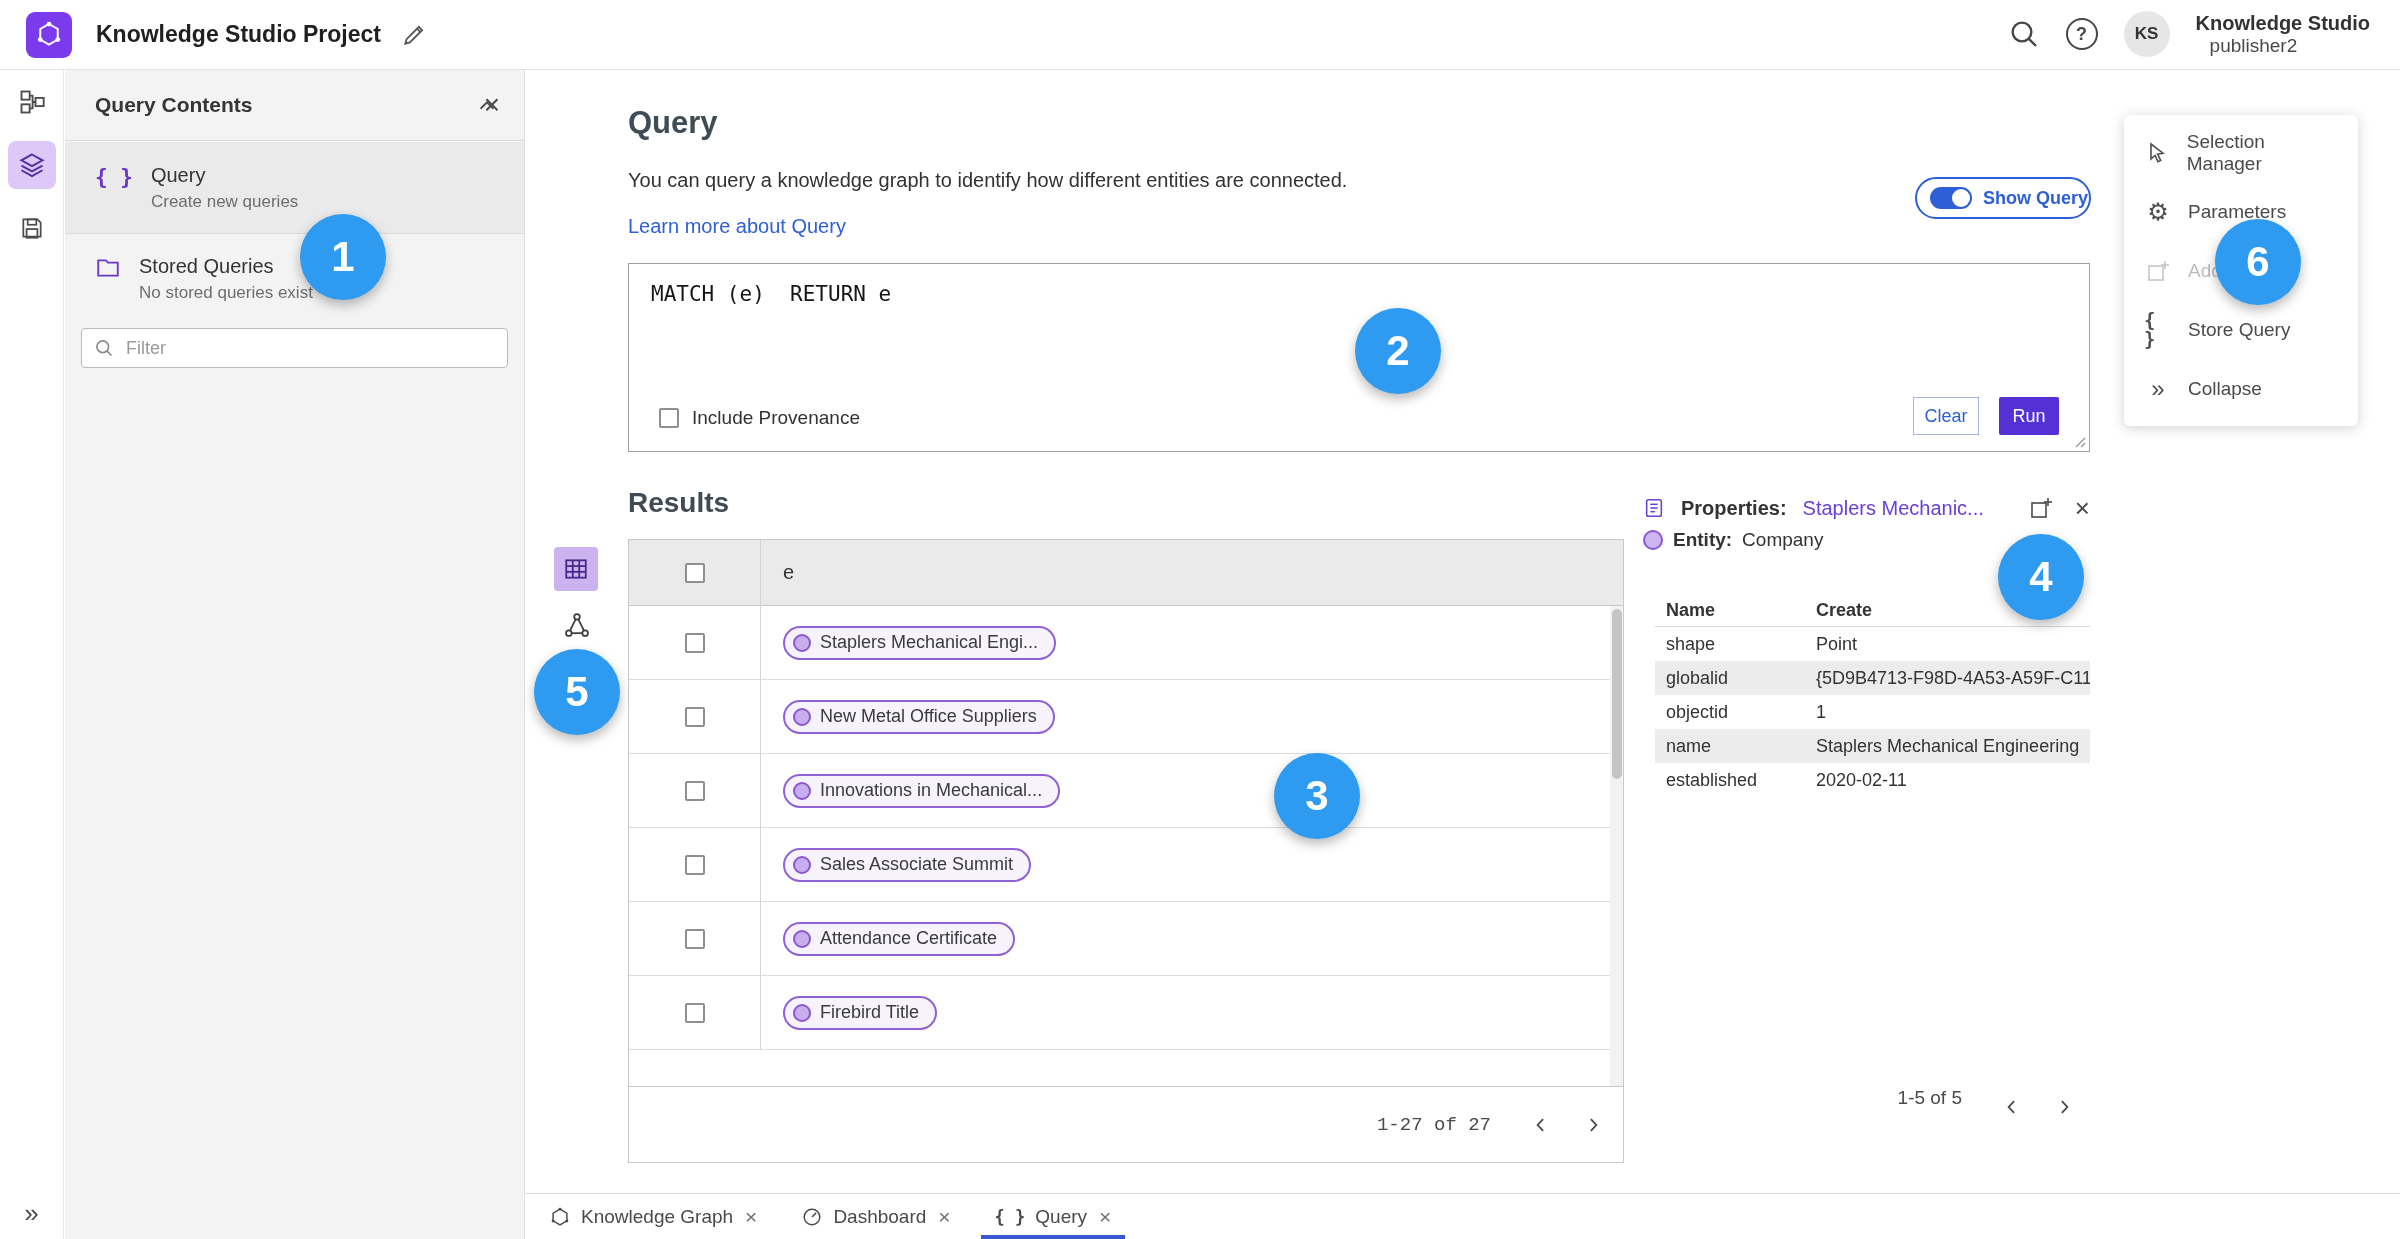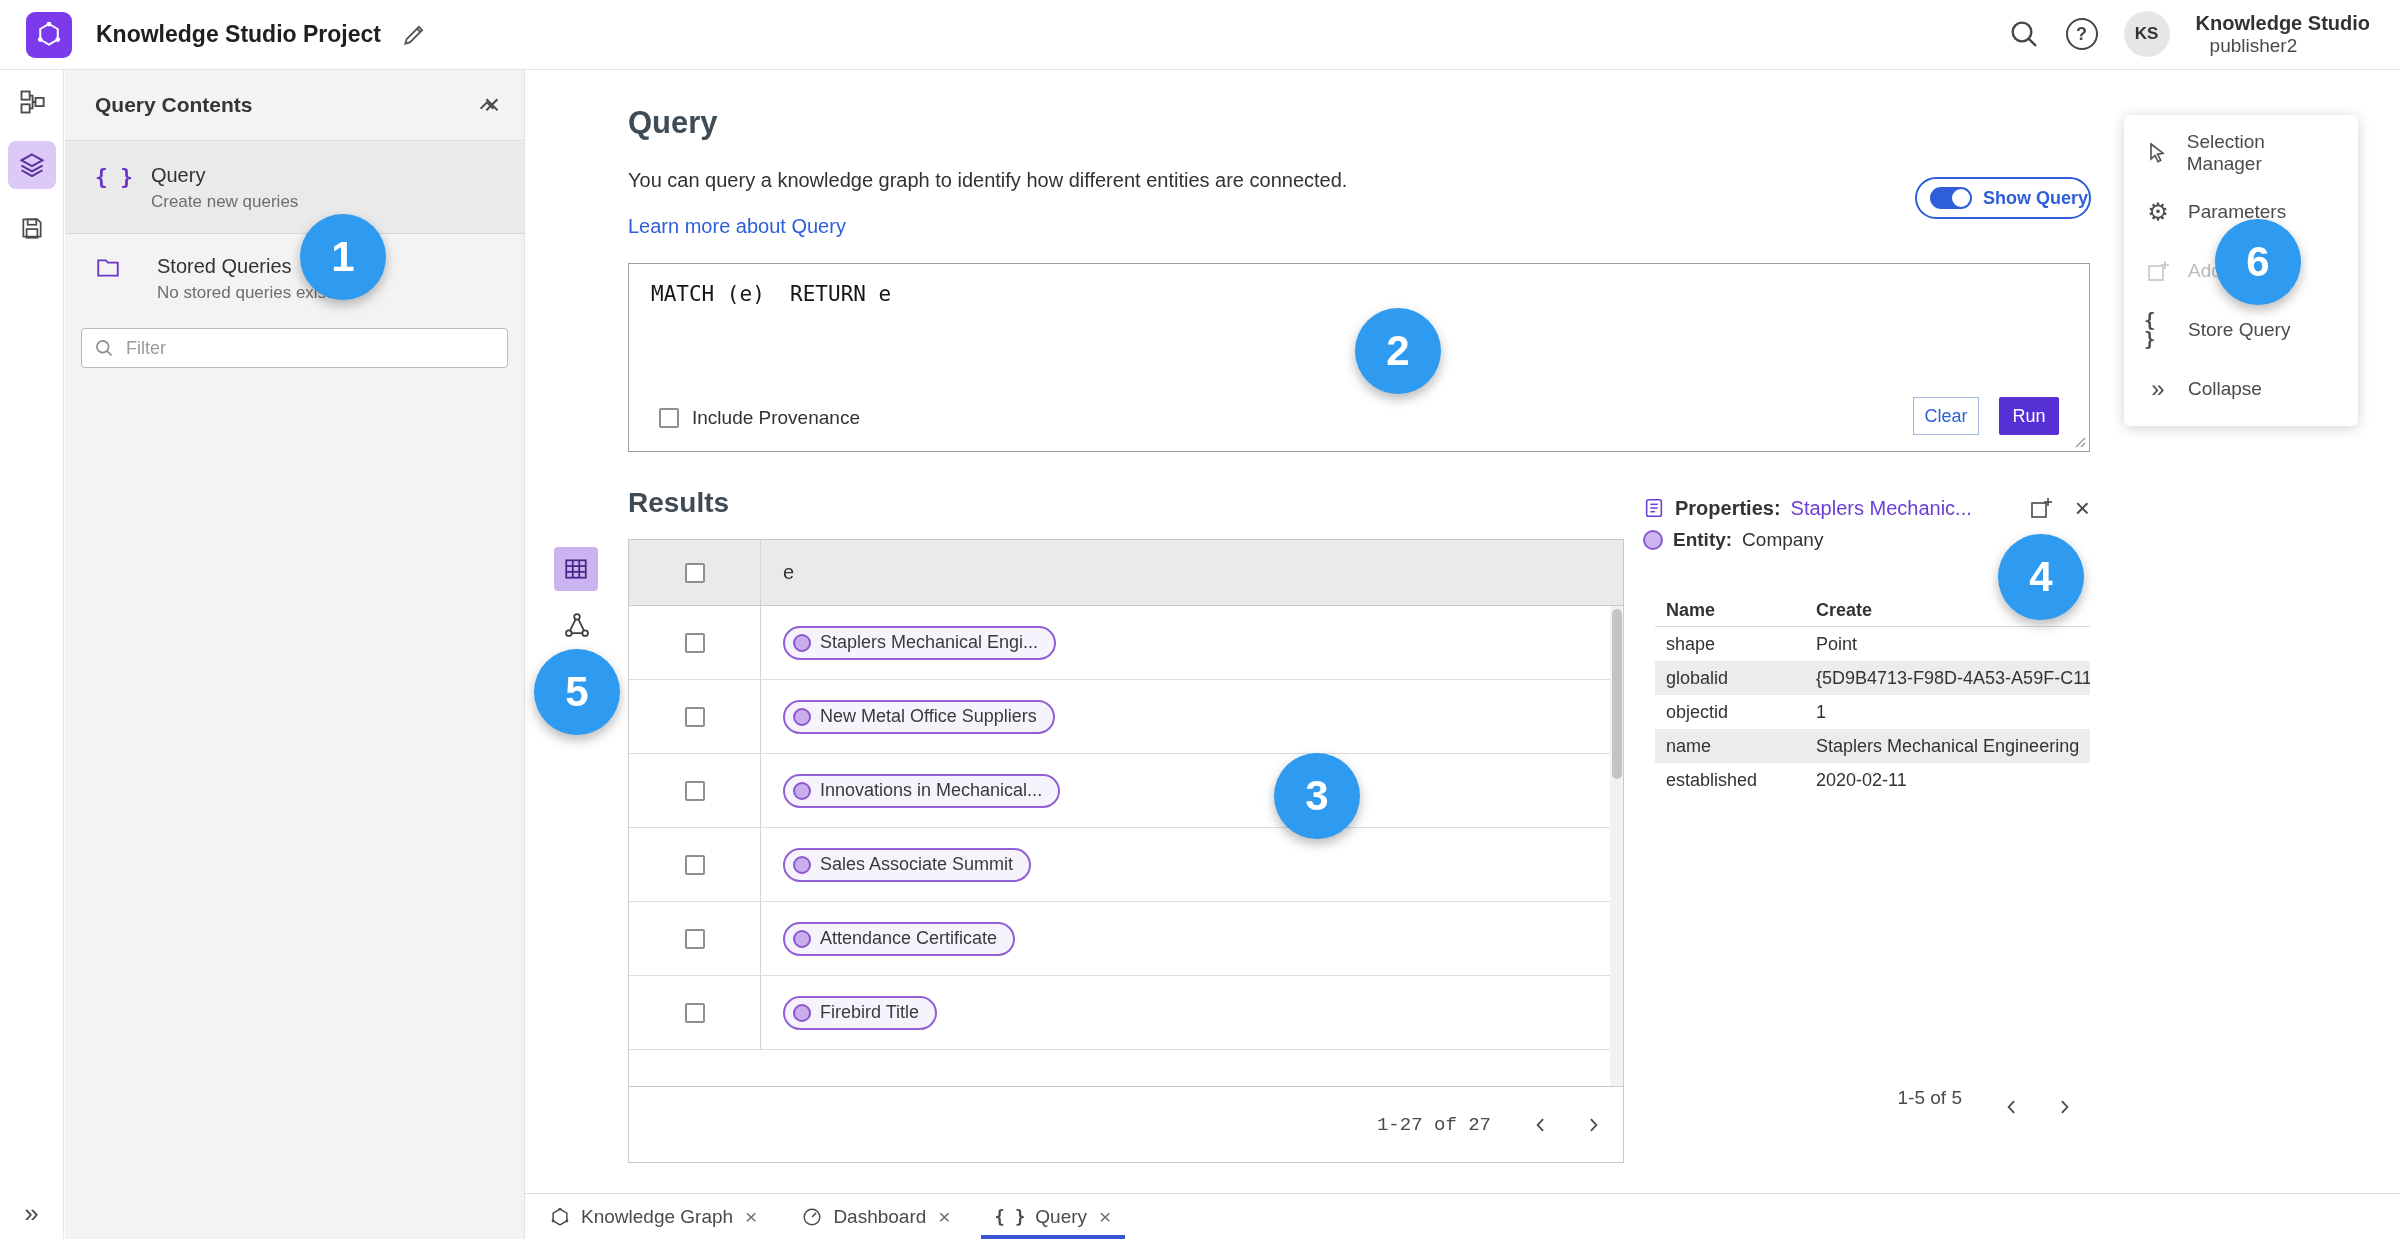--- a/index.html
+++ b/index.html
@@ -27,21 +27,21 @@
 
   
   .left-panel{position:absolute;left:65px;top:69px;bottom:0;width:459px;background:#f3f3f3;border-right:1px solid #e0e0e0;z-index:10;}
   .panel-header{position:absolute;left:0;right:0;top:0;height:72px;display:flex;align-items:center;padding:0 24px 0 30px;border-bottom:1px solid #dcdcdc;box-sizing:border-box;}
   .panel-title{font-size:21px;font-weight:700;color:#353535;flex:1;}
   .panel-close{font-size:28px;color:#4a4a4a;cursor:pointer;line-height:1;}
   .query-item{position:absolute;left:0;right:0;top:73px;height:92px;background:#eaeaea;border-bottom:1px solid #d9d9d9;box-sizing:border-box;padding:22px 20px 0 30px;display:flex;gap:18px;cursor:pointer;}
   .braces-icon{color:#6a35c8;font-family:"DejaVu Sans Mono",monospace;font-size:21px;font-weight:700;margin-top:1px;}
   .item-label{font-size:20px;color:#333;}
   .item-sub{font-size:17px;color:#6e6e6e;margin-top:5px;}
-  .stored-row{position:absolute;left:0;right:0;top:166px;height:92px;box-sizing:border-box;padding:20px 20px 6px 30px;display:flex;gap:36px;cursor:pointer;}
+  .stored-row{position:absolute;left:0;right:0;top:166px;height:92px;box-sizing:border-box;padding:20px 20px 6px 30px;display:flex;gap:18px;cursor:pointer;}
   .stored-chevron{position:absolute;right:26px;top:26px;cursor:pointer;}
   .filter{position:absolute;left:16px;right:16px;top:259px;height:40px;background:#fff;border:1px solid #b9b9b9;border-radius:4px;display:flex;align-items:center;padding:0 12px;gap:10px;box-sizing:border-box;}
   .filter input{border:none;outline:none;flex:1;font-size:18px;font-family:"Liberation Sans",sans-serif;color:#ef4444;background:transparent;}
   .filter input::placeholder{color:#9a9a9a;}
 
   
   .main{position:absolute;left:525px;top:69px;right:0;bottom:46px;background:#fff;}
   .q-heading{position:absolute;left:103px;top:36px;font-size:31px;font-weight:700;color:#3f4b55;}
   .q-desc{position:absolute;left:103px;top:100px;font-size:20px;color:#323232;}
   .q-link{position:absolute;left:103px;top:146px;font-size:20px;color:#2e5fd8;cursor:pointer;}
@@ -74,21 +74,21 @@
   .chip-dot{width:18px;height:18px;border-radius:50%;background:#c9aeee;border:2px solid #8a57cf;box-sizing:border-box;flex:0 0 auto;}
   .chip-label{font-size:18px;color:#3a3a3a;white-space:nowrap;}
   .scroll-track{position:absolute;right:0;top:0;bottom:0;width:13px;background:#f2f2f2;}
   .scroll-thumb{position:absolute;right:1px;top:3px;width:10px;height:170px;background:#c4c4c4;border-radius:5px;cursor:pointer;}
   .r-footer{position:absolute;left:0;right:0;bottom:0;height:76px;border-top:1px solid #c9c9c9;display:flex;align-items:center;justify-content:flex-end;padding-right:10px;box-sizing:border-box;background:#fff;font-family:Liberation Mono, monospace;}
   .pag-text{font-size:19px;color:#4a4a4a;margin-right:30px;}
   .pg-btn{width:40px;height:40px;display:flex;align-items:center;justify-content:center;cursor:pointer;}
   .pg-btn + .pg-btn{margin-left:12px;}
 
   
-  .props-header{position:absolute;left:1118px;top:424px;width:447px;height:30px;display:flex;align-items:center;gap:10px;}
+  .props-header{position:absolute;left:1118px;top:424px;width:447px;height:30px;display:flex;align-items:center;gap:16px;}
   .props-label{font-size:20px;font-weight:700;color:#333;white-space:nowrap;}
   .props-link{font-size:20px;color:#6a3fd6;white-space:nowrap;overflow:hidden;text-overflow:ellipsis;max-width:215px;cursor:pointer;}
   .props-actions{margin-left:auto;display:flex;align-items:center;gap:22px;}
   .props-close{font-size:26px;color:#4a4a4a;line-height:1;cursor:pointer;}
   .entity-row{position:absolute;left:1118px;top:460px;display:flex;align-items:center;gap:10px;}
   .entity-dot{width:20px;height:20px;border-radius:50%;background:#cdb5ef;border:2px solid #8a57cf;box-sizing:border-box;}
   .entity-label{font-size:19px;font-weight:700;color:#333;}
   .entity-type{font-size:19px;color:#333;}
   .props-table{position:absolute;left:1130px;top:525px;width:435px;}
   .pt-head{display:flex;height:32px;align-items:center;border-bottom:1px solid #d9d9d9;font-size:18px;font-weight:700;color:#333;}

